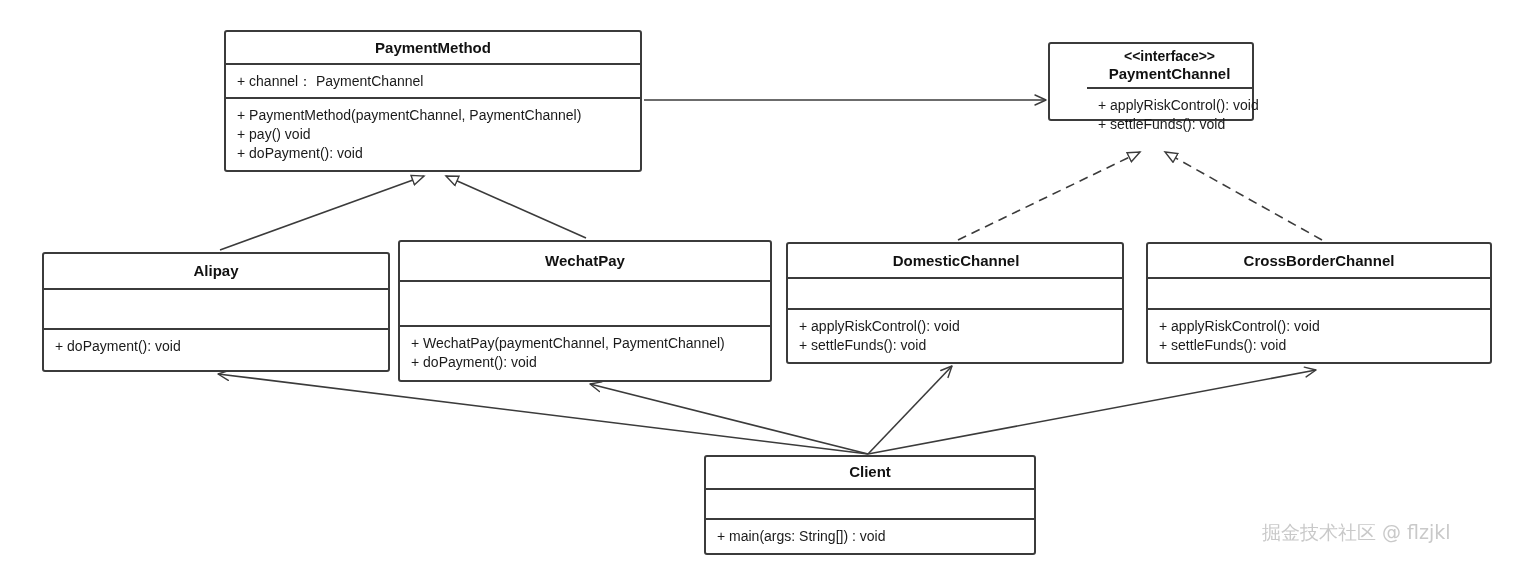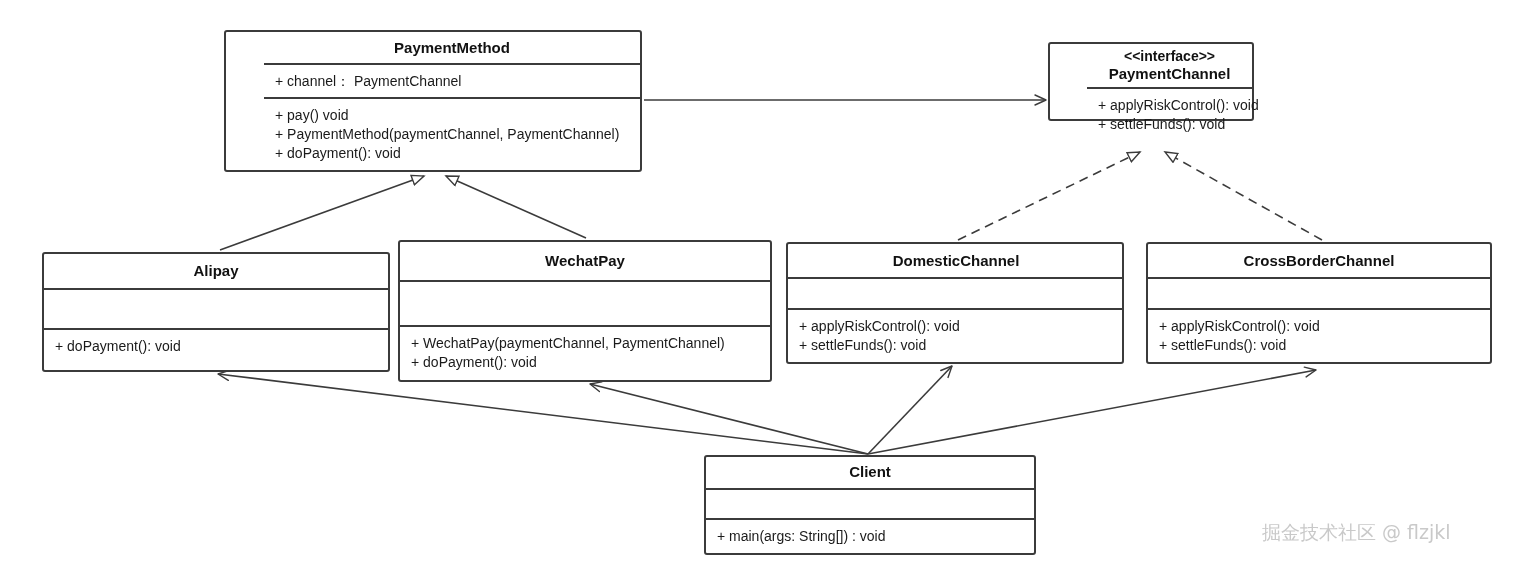--- a/index.html
+++ b/index.html
@@ -77,21 +77,21 @@
     white-space: nowrap;
   }
   .watermark {
     position: absolute;
     font-size: 19px;
     color: #c9c9c9;
     white-space: nowrap;
     font-family: "DejaVu Sans", sans-serif;
   }
   
-  #box-paymentmethod { left: 224px; top: 30px; width: 418px; height: 142px; padding-left: 38px; }
+  #box-paymentmethod { left: 224px; top: 30px; width: 418px; height: 142px; }
   #box-paymentmethod .uml-header { height: 34px; }
   #box-paymentmethod .uml-compartment.attrs { height: 32px; }
 
   #box-paymentchannel { left: 1048px; top: 42px; width: 206px; height: 79px; padding-left: 37px; }
   #box-paymentchannel .uml-header { height: 45px; }
 
   #box-alipay { left: 42px; top: 252px; width: 348px; height: 120px; }
   #box-alipay .uml-header { height: 34px; text-align: center; }
   #box-alipay .uml-compartment.attrs { height: 30px; }
 
@@ -150,22 +150,22 @@
   <div class="uml-class" id="box-paymentmethod">
     <div class="uml-header">
       <span>PaymentMethod</span>
     </div>
     <div class="uml-divider"></div>
     <div class="uml-compartment attrs">
       <div class="uml-member">+ channel： PaymentChannel</div>
     </div>
     <div class="uml-divider"></div>
     <div class="uml-compartment methods">
+      <div class="uml-member">+ PaymentMethod(paymentChannel, PaymentChannel)</div>
       <div class="uml-member">+ pay() void</div>
-      <div class="uml-member">+ PaymentMethod(paymentChannel, PaymentChannel)</div>
       <div class="uml-member">+ doPayment(): void</div>
     </div>
   </div>
 
   <div class="uml-class" id="box-paymentchannel">
     <div class="uml-header">
       <span class="uml-stereotype">&lt;&lt;interface&gt;&gt;</span>
       <span>PaymentChannel</span>
     </div>
     <div class="uml-divider"></div>

